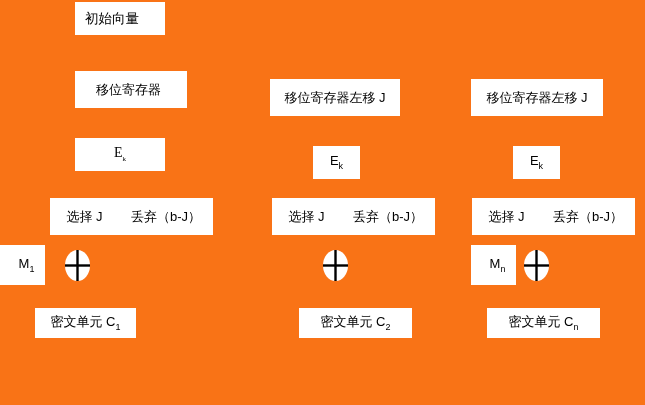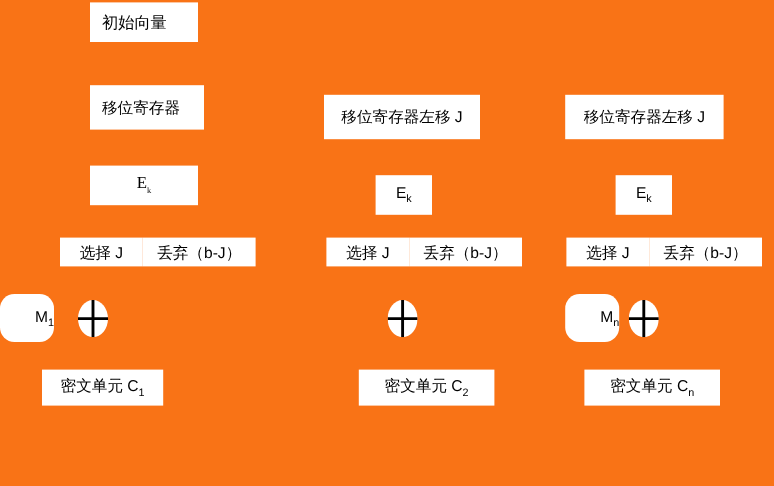--- a/index.html
+++ b/index.html
@@ -27,39 +27,38 @@
     color: #000000;
     box-sizing: border-box;
     display: flex;
     align-items: center;
     justify-content: center;
     font-size: 13px;
     line-height: 1;
     white-space: nowrap;
   }
   .box.left-text {
-    justify-content: flex-end;
+    justify-content: center;
     padding-left: 8px;
-    border-radius: 12px;
   }
   
   .r-iv { left: 75px;  top: 2px;   width: 90px;  height: 33px; font-size: 13.5px; justify-content:flex-start; padding-left:10px;}
 
   
-  .r-sr1 { left: 75px;  top: 71px;  width: 95px;  height: 37px; justify-content:flex-start; padding-left:10px;}
+  .r-sr1 { left: 75px;  top: 71px;  width: 112px;  height: 37px; justify-content:flex-start; padding-left:21px;}
   .r-sr2 { left: 270px; top: 79px;  width: 130px; height: 37px; }
   .r-sr3 { left: 471px; top: 79px;  width: 132px; height: 37px; }
 
   
   .r-ek1 { left: 75px;  top: 138px; width: 90px;  height: 33px; }
   .r-ek2 { left: 313px; top: 146px; width: 47px;  height: 33px; }
   .r-ek3 { left: 513px; top: 146px; width: 47px;  height: 33px; }
 
   
-  .r-sel { top: 198px; height: 24px; }
+  .r-sel { top: 198px; height: 37px; }
   .sel1 { left: 50px;  width: 69px; }
   .dis1 { left: 119px; width: 94px; }
   .sel2 { left: 272px; width: 69px; }
   .dis2 { left: 341px; width: 94px; }
   .sel3 { left: 472px; width: 69px; }
   .dis3 { left: 541px; width: 94px; }
 
   
   .r-m { top: 245px; width: 45px; height: 40px; }
   .m1 { left: 0px;   }

